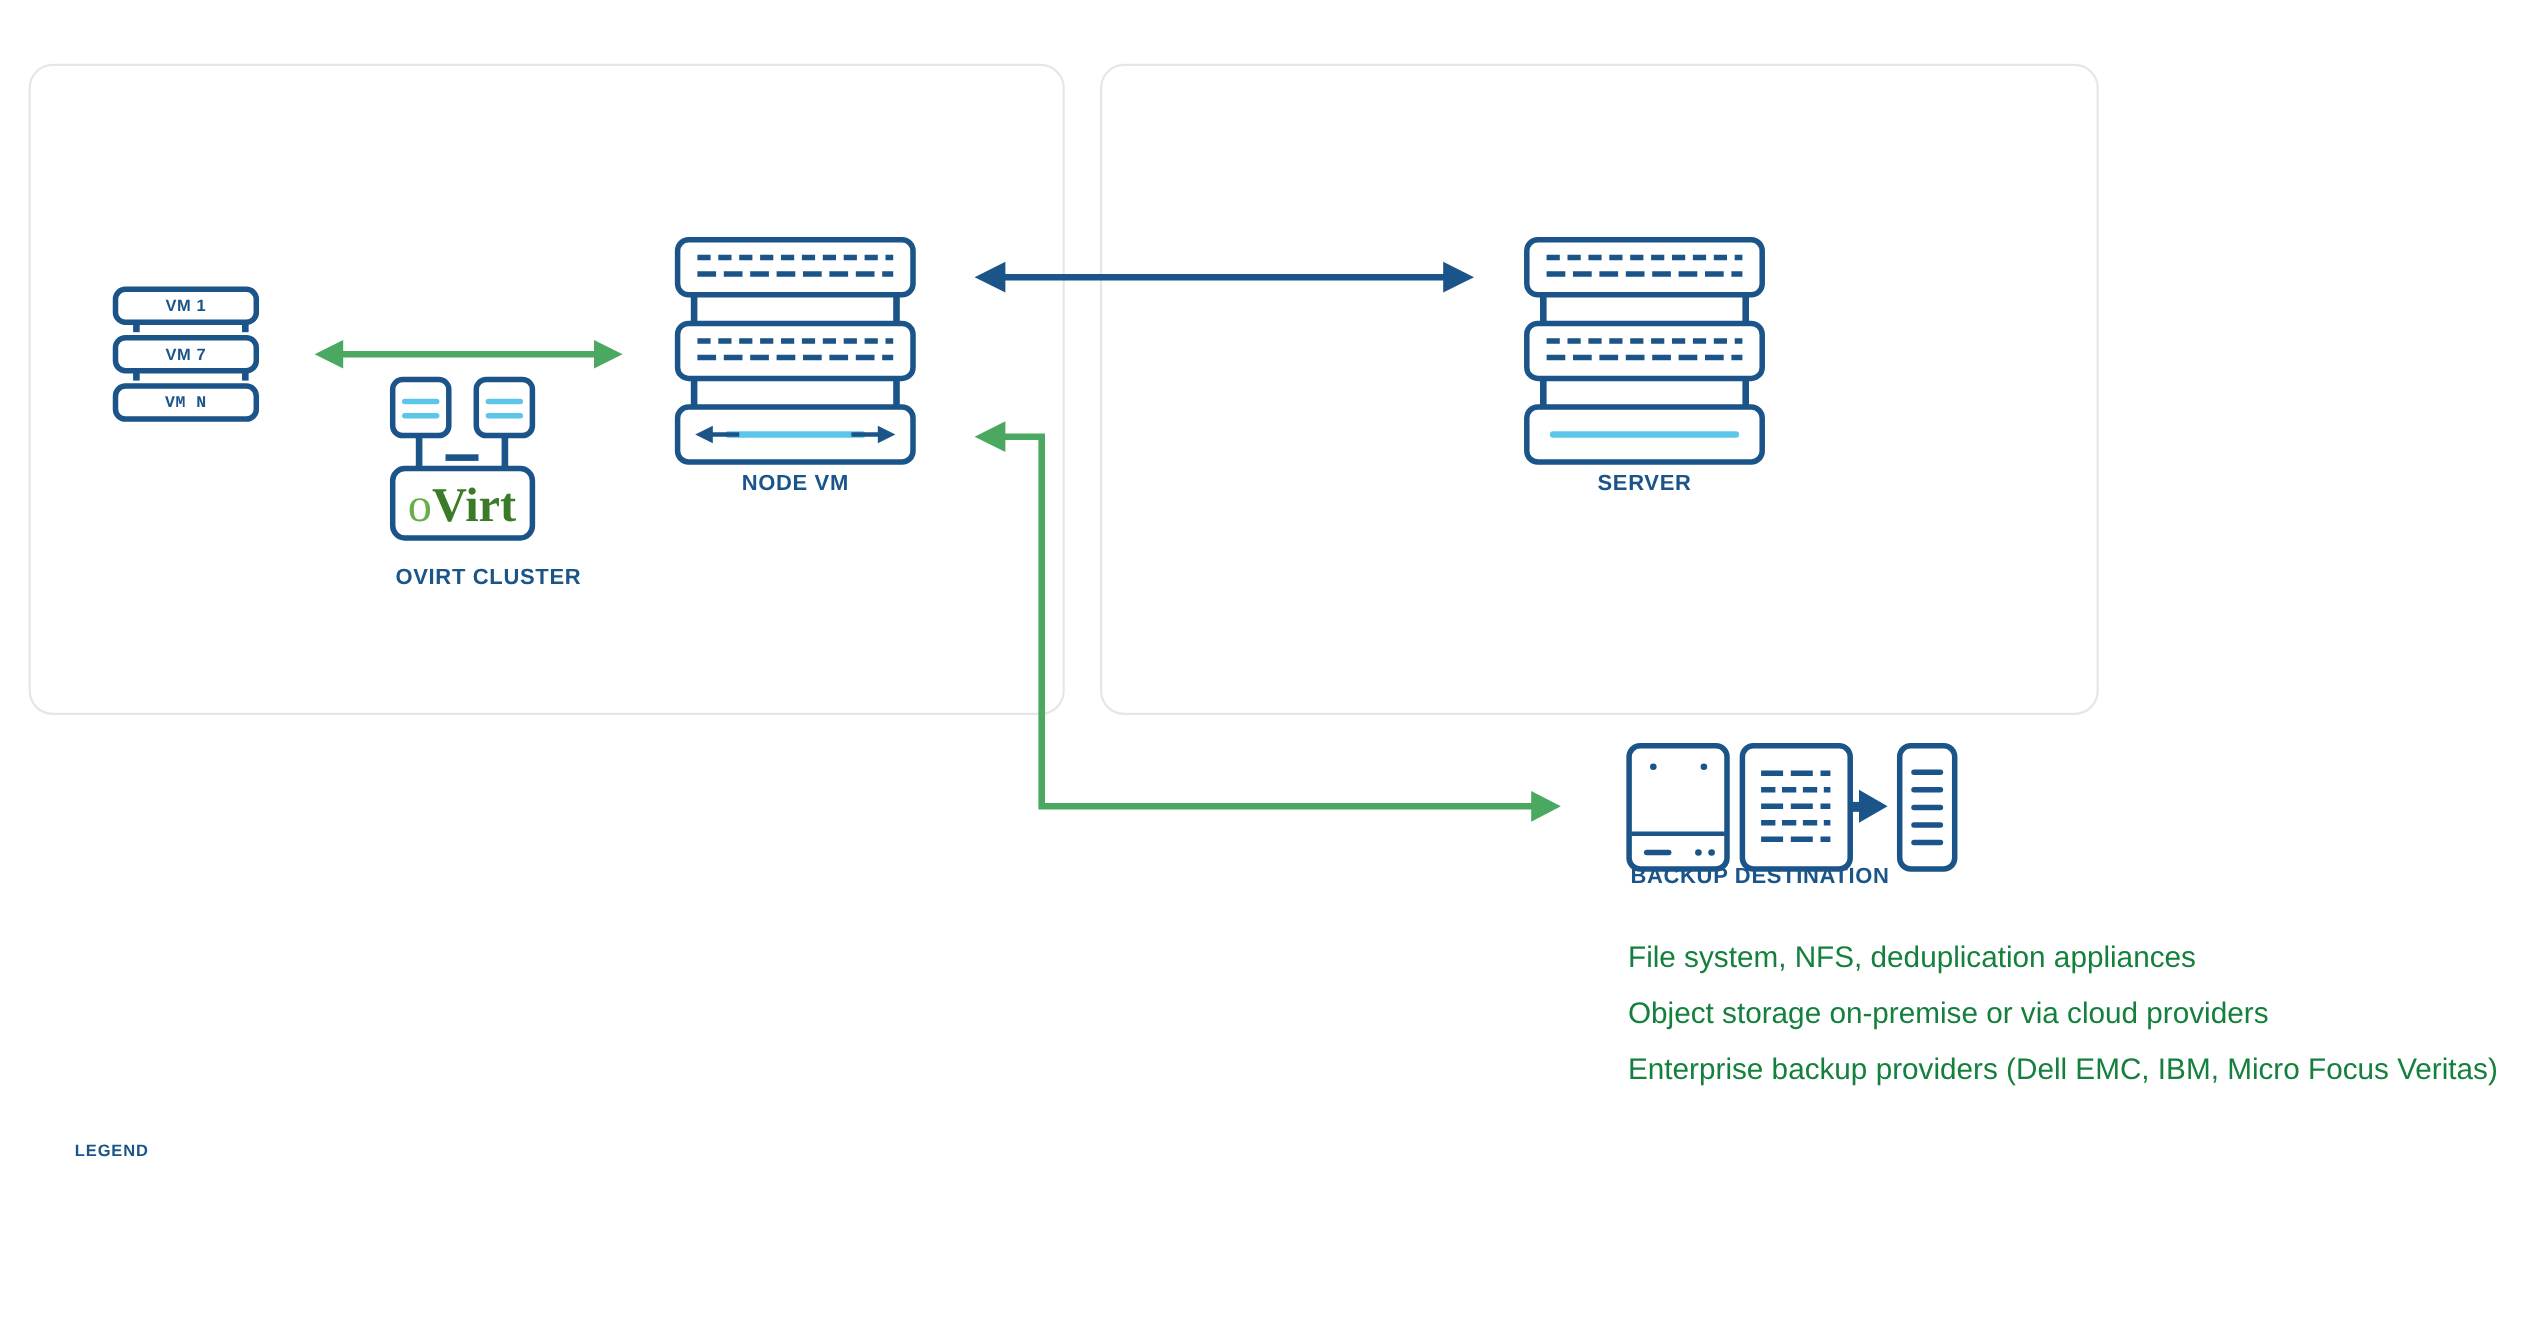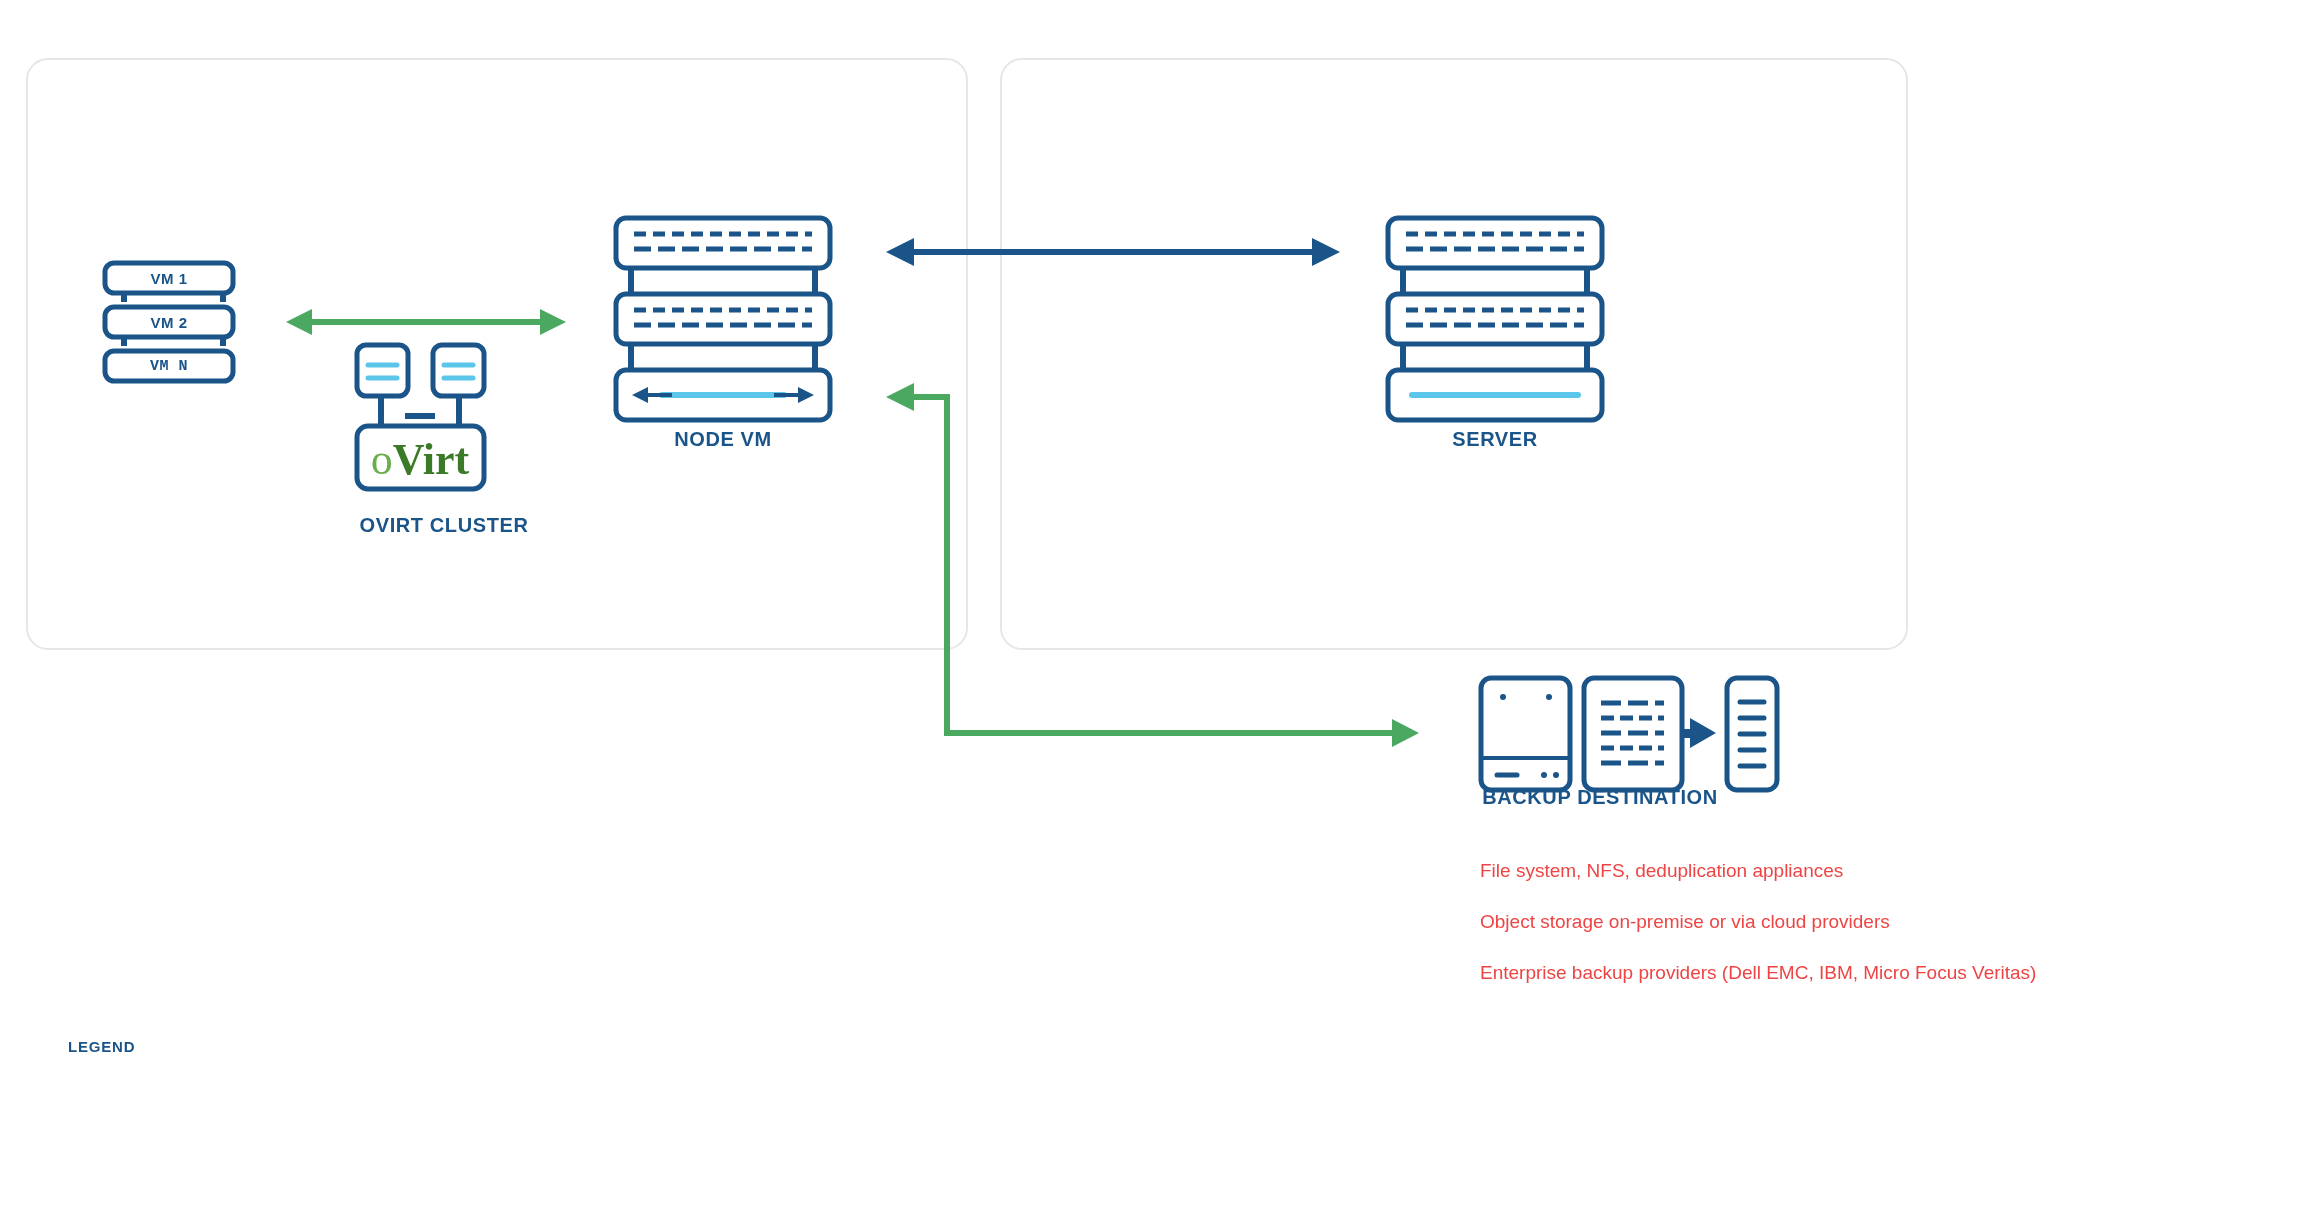--- a/index.html
+++ b/index.html
@@ -50,23 +50,23 @@
     pointer-events: none;
   }
   .desc-list {
     position: absolute;
     left: 1480px;
     top: 845px;
     width: 820px;
   }
   .desc-line {
     font-family: "Liberation Sans", sans-serif;
-    font-size: 19px;
+    font-size: 27px;
     font-weight: 300;
-    color: #ef4444;
+    color: #15803d;
     line-height: 51px;
     white-space: nowrap;
   }
   .legend-wrap {
     position: absolute;
     left: 68px;
     top: 1038px;
   }
   .legend-title {
     font-size: 15px;
@@ -214,21 +214,21 @@
       <rect x="1727" y="678" width="50" height="112" rx="10" ry="10" fill="#ffffff" stroke="#1a5489" stroke-width="5"></rect>
       <line x1="1740" y1="702" x2="1764" y2="702" stroke="#1a5489" stroke-width="5" stroke-linecap="round"></line>
       <line x1="1740" y1="718" x2="1764" y2="718" stroke="#1a5489" stroke-width="5" stroke-linecap="round"></line>
       <line x1="1740" y1="734" x2="1764" y2="734" stroke="#1a5489" stroke-width="5" stroke-linecap="round"></line>
       <line x1="1740" y1="750" x2="1764" y2="750" stroke="#1a5489" stroke-width="5" stroke-linecap="round"></line>
       <line x1="1740" y1="766" x2="1764" y2="766" stroke="#1a5489" stroke-width="5" stroke-linecap="round"></line>
     </g>
   </svg>
 
   <div style="position:absolute; left:169px; top:270px; transform:translateX(-50%); font-size:15px; font-weight:700; letter-spacing:0.5px; color:#1a5489;">VM 1</div>
-  <div style="position:absolute; left:169px; top:314px; transform:translateX(-50%); font-size:15px; font-weight:700; letter-spacing:0.5px; color:#1a5489;">VM 2</div>
+  <div style="position:absolute; left:169px; top:314px; transform:translateX(-50%); font-size:15px; font-weight:700; letter-spacing:0.5px; color:#1a5489;">VM 7</div>
   <div style="position:absolute; left:169px; top:358px; transform:translateX(-50%); font-size:15px; font-weight:700; letter-spacing:0.5px; color:#1a5489;font-family:Liberation Mono, monospace;">VM N</div>
 
   <div style="position:absolute; left:420px; top:440px; transform:translateX(-50%); white-space:nowrap; font-family:'Liberation Serif', serif; font-size:44px; line-height:40px;">
     <span style="color:#6aad4b;">o</span><span style="color:#3b7a26; font-weight:700;">Virt</span>
   </div>
 
   <div class="node-label" style="left:444px; top:502px;margin-top:12px;">OVIRT CLUSTER</div>
   <div class="node-label" style="left:723px; top:428px;">NODE VM</div>
   <div class="node-label" style="left:1495px; top:428px;">SERVER</div>
   <div class="node-label" style="left:1600px; top:786px;">BACKUP DESTINATION</div>

